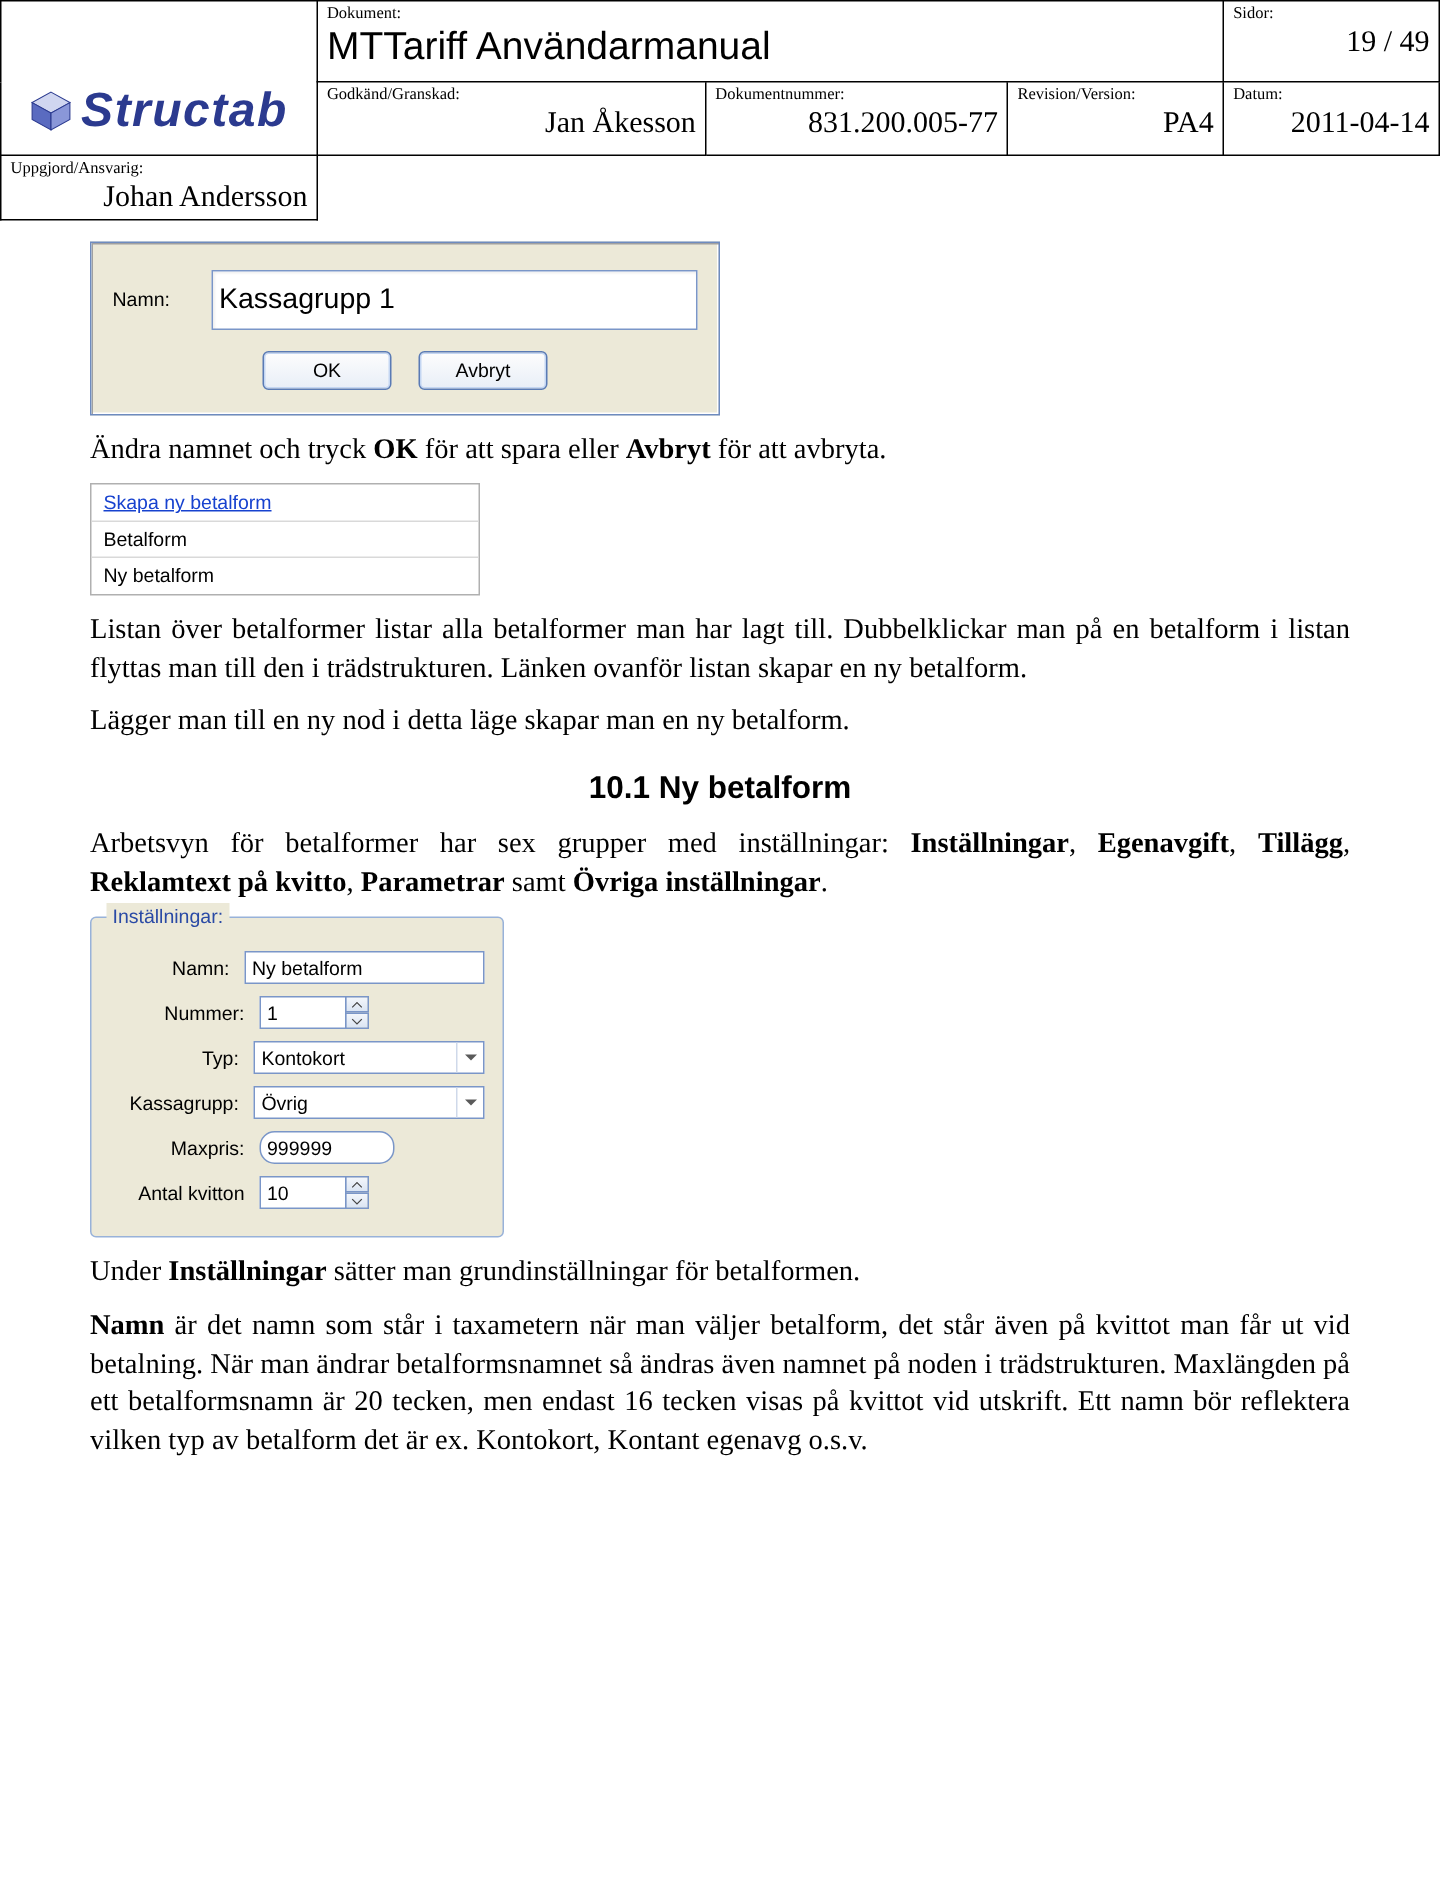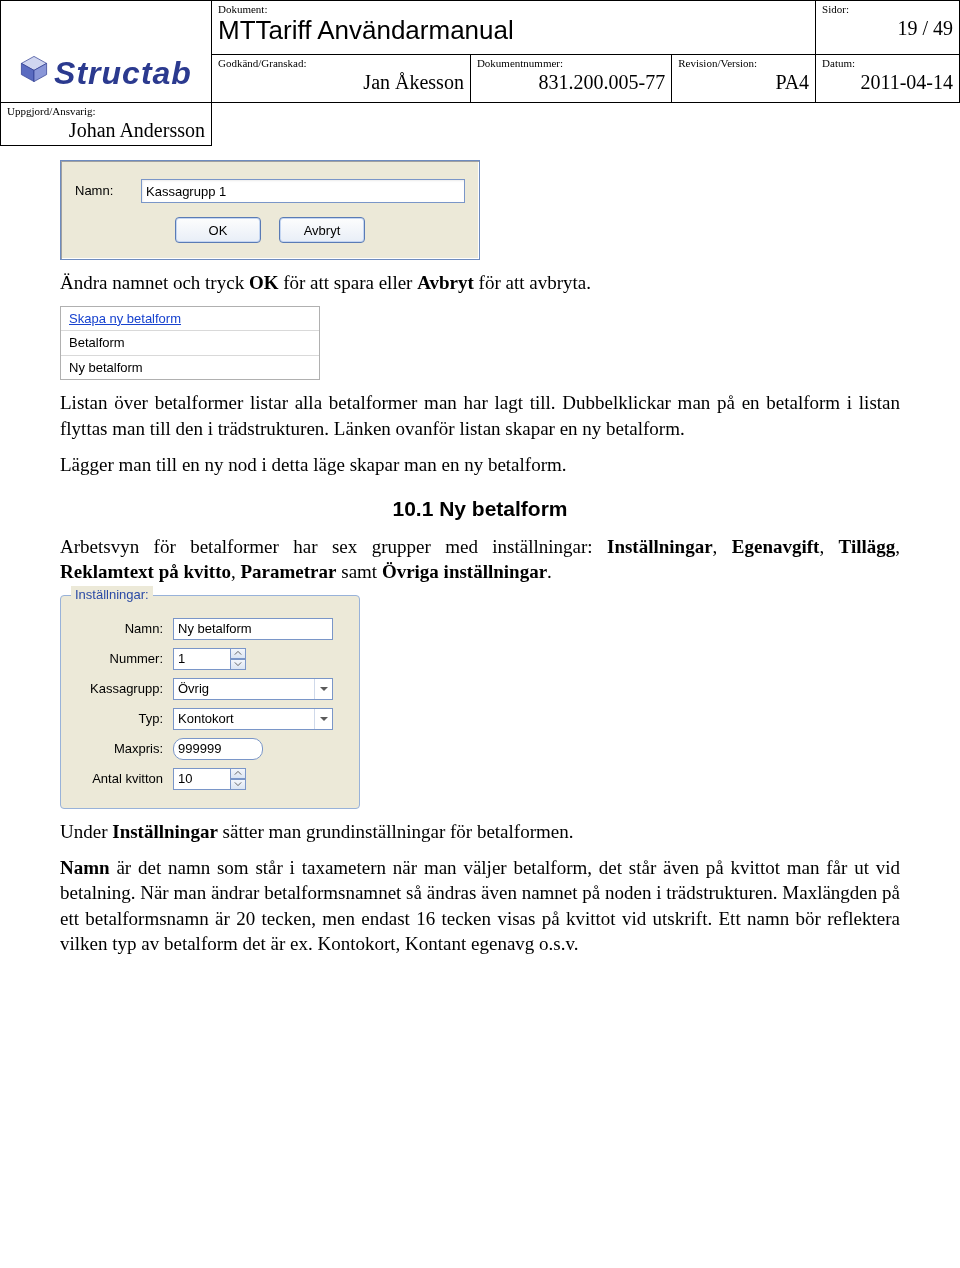--- a/index.html
+++ b/index.html
@@ -41,21 +41,21 @@
       padding: 10px 4px !important;
     }
     .logo {
       font-family: Arial, Helvetica, sans-serif;
       font-weight: 900;
       font-style: italic;
       font-size: 32px;
       color: #2b3a8f;
       letter-spacing: 1px;
       display: inline-flex;
-      align-items: flex-start;
+      align-items: center;
       gap: 6px;
       margin-top: 44px;
     }
     .logo-cube {
       width: 28px; height: 28px;
       display: inline-block;
     }
     .content {
       padding: 8px 60px 0 60px;
       font-size: 19px;
@@ -104,26 +104,26 @@
     }
     .win-close svg { width: 12px; height: 12px; }
     .win-body { padding: 18px 14px 16px 14px; }
     .form-row {
       display: flex; align-items: center; gap: 12px;
       margin-bottom: 14px;
     }
     .form-row label { width: 54px; color: #000; }
     .text-input {
       flex: 1;
-      height: 24px;
+      height: 40px;
       border: 1px solid #7a96c8;
       background: #fff;
       padding: 0 4px;
       font-family: Tahoma, Arial, sans-serif;
-      font-size: 13px;
+      font-size: 19px;
       box-shadow: inset 1px 1px 2px rgba(0,0,0,.08);
     }
     .btn-row { display: flex; justify-content: center; gap: 18px; }
     .xp-btn {
       min-width: 86px; height: 26px;
       border: 1px solid #5a7bb5;
       background: linear-gradient(#fdfdfd, #e8eef7);
       border-radius: 4px;
       font-family: Tahoma, Arial, sans-serif;
       font-size: 13px;
@@ -149,21 +149,21 @@
     }
     .list-box .plain-item {
       padding: 3px 8px;
       border-bottom: 1px solid #d9d9d9;
       color: #000;
     }
     .list-box .plain-item:last-child { border-bottom: none; }
 
     
     .fs-wrap {
-      width: 300px;
+      width: 276px;
       margin: 6px 0 10px 0;
       font-family: Tahoma, Arial, sans-serif;
       font-size: 13px;
     }
     .fs {
       border: 1px solid #98b2d9;
       border-radius: 4px;
       padding: 14px 12px 10px 12px;
       background: #ece9d8;
       position: relative;
@@ -322,35 +322,35 @@
                     <path d="M1 5 L5 1 L9 5" stroke="#444" fill="none"></path>
                   </svg></button>
               <button><svg viewBox="0 0 10 6">
                     <path d="M1 1 L5 5 L9 1" stroke="#444" fill="none"></path>
                   </svg></button>
             </div>
           </div>
         </div>
 
         <div class="fs-row">
-          <label>Kassagrupp:</label>
+          <label>Typ:</label>
           <div class="sel">
-            <span>Övrig</span>
+            <span>Kontokort</span>
             <span class="chev">
                 <svg viewBox="0 0 10 10">
                   <path d="M1 3 L5 7 L9 3 Z"></path>
                 </svg>
               </span>
           </div>
         </div>
 
         <div class="fs-row">
-          <label>Typ:</label>
+          <label>Kassagrupp:</label>
           <div class="sel">
-            <span>Kontokort</span>
+            <span>Övrig</span>
             <span class="chev">
                 <svg viewBox="0 0 10 10">
                   <path d="M1 3 L5 7 L9 3 Z"></path>
                 </svg>
               </span>
           </div>
         </div>
 
         <div class="fs-row">
           <label>Maxpris:</label>

